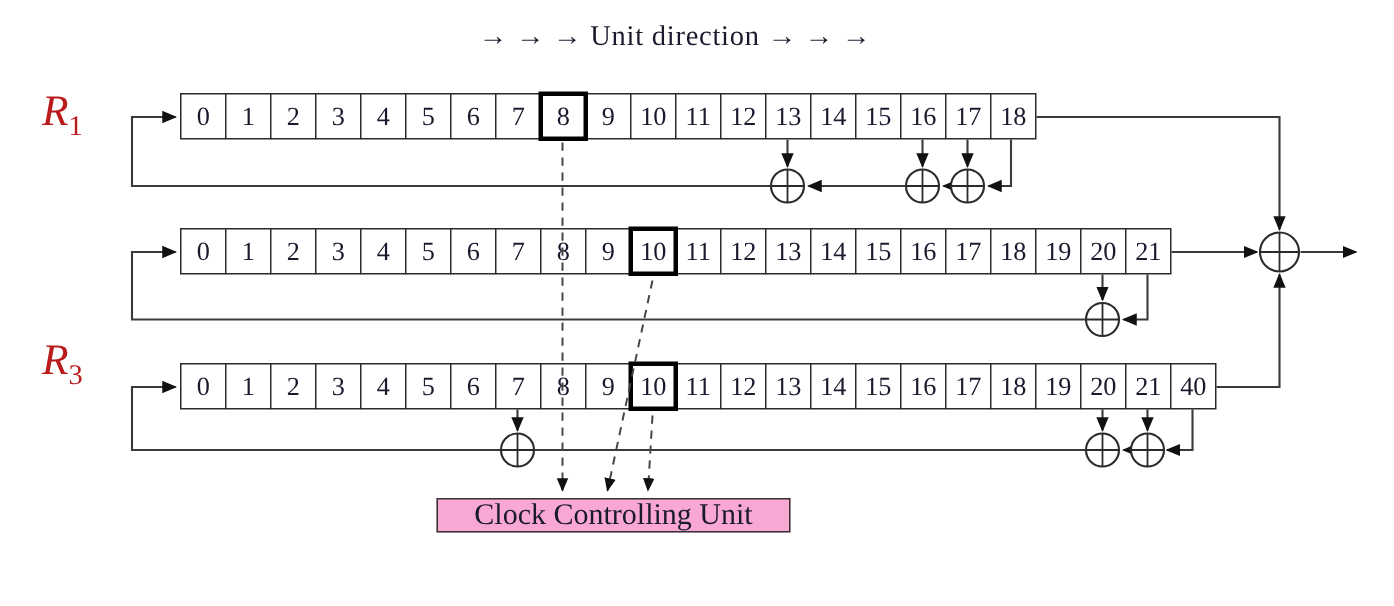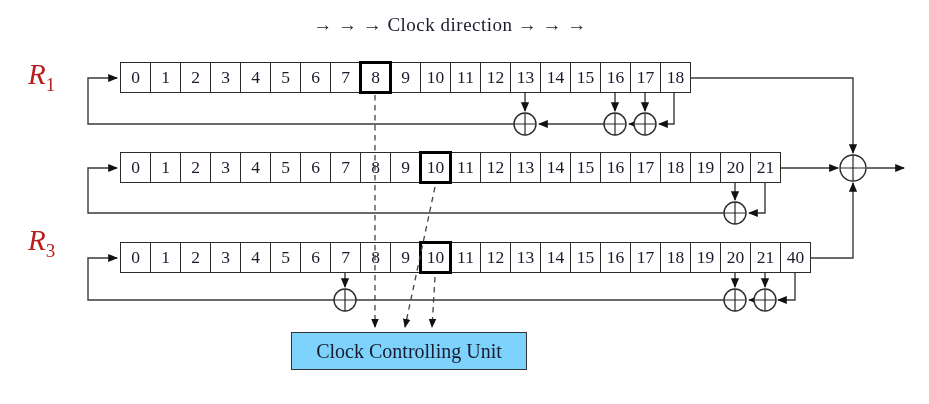--- a/index.html
+++ b/index.html
@@ -21,37 +21,37 @@
   .cell{
     box-sizing:border-box;width:31px;height:31px;margin-right:-1px;
     border:1px solid #2b2b2b;background:#ffffff;
     display:flex;align-items:center;justify-content:center;
     font-size:17.5px;color:#1a1a2e;
   }
   .cell.hl{
     outline:3.5px solid #000;outline-offset:-2px;position:relative;z-index:2;
   }
   .ccu{
-    position:absolute;left:291px;top:332px;width:236px;height:38px;box-sizing:border-box;
-    border:1.5px solid #333;background:#7dd3fc;
+    position:absolute;left:291px;top:332px;width:236px;height:23px;box-sizing:border-box;
+    border:1.5px solid #333;background:#f9a8d4;
     display:flex;align-items:center;justify-content:center;
     font-size:20px;color:#1a1a2e;z-index:1;
   }
   svg.wires{position:absolute;left:0;top:0;z-index:3;pointer-events:none;}
   .wire{stroke:#3a3a3a;stroke-width:1.4;fill:none;}
   .dash{stroke:#444;stroke-width:1.3;fill:none;stroke-dasharray:5.5 4.5;}
   .xorc{stroke:#2b2b2b;stroke-width:1.4;fill:#ffffff;}
   .xork{stroke:#2b2b2b;stroke-width:1.2;fill:none;}
 </style>
 </head>
 <body>
 
 <div class="stage">
 
-  <div class="title">→ → → Clock direction → → →</div>
+  <div class="title">→ → → Unit direction → → →</div>
 
   <div class="reg-label" style="top:58px"><span>R</span><sub>1</sub></div>
   <div class="reg-label" style="top:224px"><span>R</span><sub>3</sub></div>
 
   <div class="register" style="left:120px;top:62px">
       <div class="cell">0</div>
       <div class="cell">1</div>
       <div class="cell">2</div>
       <div class="cell">3</div>
       <div class="cell">4</div>

